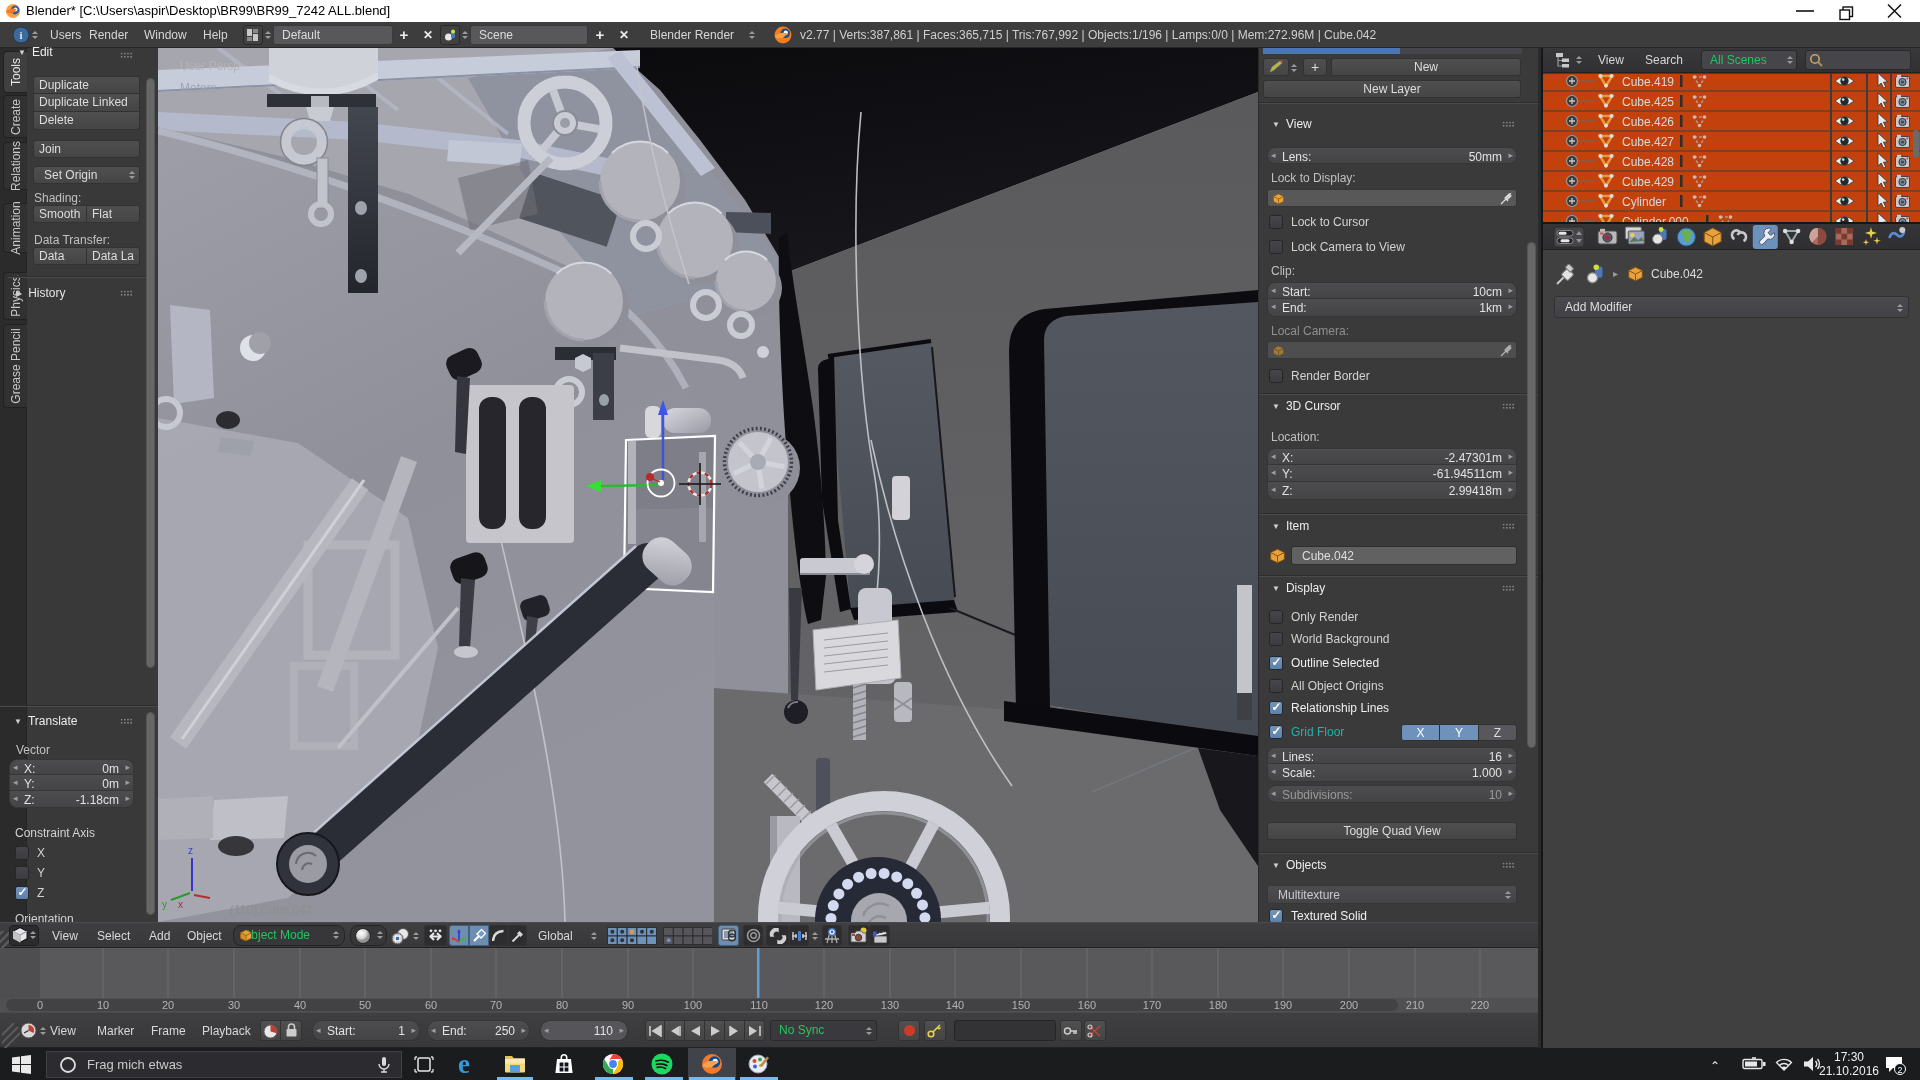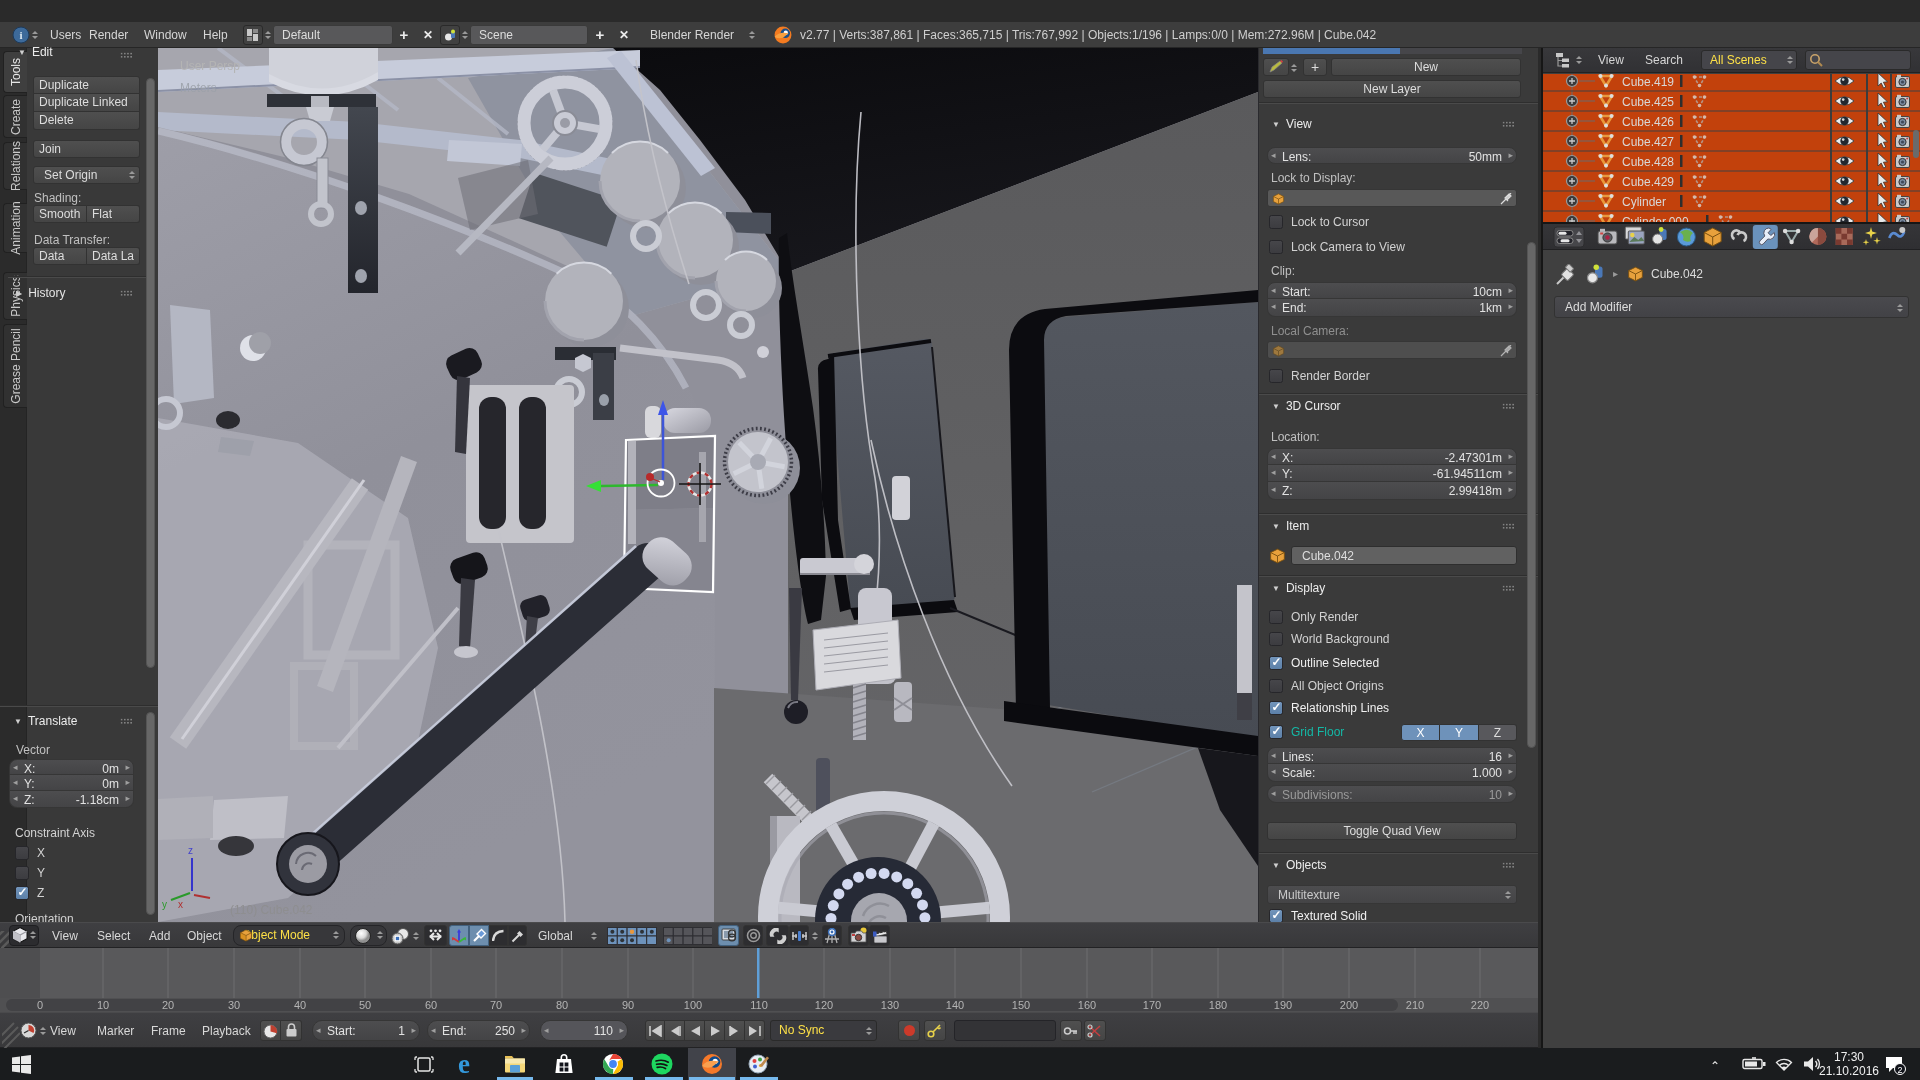--- a/index.html
+++ b/index.html
@@ -6,21 +6,21 @@
   html,body { width:1920px; height:1080px; overflow:hidden; background:#2a2a2a;
     font-family:"Liberation Sans", sans-serif; }
   .abs { position:absolute; }
   #stage { position:relative; width:1920px; height:1080px; }
   
   #titlebar { left:0; top:0; width:1920px; height:22px; background:#ffffff; color:#000; }
   #titlebar .t { position:absolute; left:26px; top:3px; font-size:13px; }
   
   #topbar { left:0; top:22px; width:1920px; height:26px; background:#3d3d3d; border-bottom:1px solid #262626; color:#d6d6d6; font-size:12px; }
   #topbar .menu { position:absolute; top:6px; }
-  .ddbox { position:absolute; top:3px; height:20px; background:#414141; border:1px solid #2a2a2a; border-radius:3px; color:#fde047; font-size:12px; line-height:18px; padding-left:8px; }
+  .ddbox { position:absolute; top:3px; height:20px; background:#414141; border:1px solid #2a2a2a; border-radius:3px; color:#22c55e; font-size:12px; line-height:18px; padding-left:8px; }
   .sqbtn { position:absolute; top:3px; height:20px; width:22px; background:#414141; border:1px solid #2a2a2a; border-radius:3px; color:#d9d9d9; text-align:center; line-height:18px; font-size:13px; }
   .spin { position:absolute; width:9px; height:20px; top:3px; }
   .spin:before { content:""; position:absolute; left:1px; top:3px; border:3.5px solid transparent; border-bottom-color:#9a9a9a; }
   .spin:after { content:""; position:absolute; left:1px; bottom:3px; border:3.5px solid transparent; border-top-color:#9a9a9a; }
   
   .hdr { position:absolute; color:#ececec; font-size:12px; }
   .hdr:before { content:"▼"; font-size:8px; margin-right:6px; position:relative; top:-1px; color:#cfcfcf; }
   .dots { position:absolute; width:13px; height:7px; background-image:radial-gradient(#8a8a8a 34%, transparent 36%); background-size:3.2px 3.2px; opacity:.9; }
   .btn { position:absolute; background:linear-gradient(#4f4f4f,#454545); border:1px solid #323232; border-radius:3px; color:#dddddd; font-size:12px; text-align:center; }
   .btn.tl { text-align:left; padding-left:5px; }
@@ -48,20 +48,35 @@
   .rhead .menu { position:absolute; top:6px; }
   
   #rcol { left:1541px; top:48px; width:379px; height:1000px; background:#3f3f3f; border-left:2px solid #161616; }
   
   #taskbar { left:0; top:1048px; width:1920px; height:32px; background:#1a1c1e; color:#dadada; }
 </style>
 </head>
 <body>
 <div id="stage">
 
+  <div class="abs" id="titlebar">
+    <svg class="abs" style="left:5px;top:3px" width="16" height="16" viewBox="0 0 16 16">
+      <circle cx="8" cy="8" r="7" fill="#ff9f3f"></circle>
+        <circle cx="10" cy="7" r="4.4" fill="#2a5caa"></circle>
+        <circle cx="10.5" cy="6.6" r="2" fill="#fff"></circle>
+      <path d="M1,9 Q5,4 12,6 L8,10 Q4,11 1,9Z" fill="#f47b20"></path>
+    </svg>
+    <div class="t">Blender* [C:\Users\aspir\Desktop\BR99\BR99_7242 ALL.blend]</div>
+    <svg class="abs" style="left:1780px;top:0" width="140" height="22">
+      <line x1="16" y1="11" x2="34" y2="11" stroke="#111" stroke-width="1.6"></line>
+      <rect x="63" y="7" width="9.5" height="9.5" fill="none" stroke="#111" stroke-width="1.4"></rect>
+      <rect x="60" y="10" width="9.5" height="9.5" fill="#fff" stroke="#111" stroke-width="1.4"></rect>
+      <path d="M108,4.5 L121,17.5 M108,17.5 L121,4.5" stroke="#111" stroke-width="1.5"></path>
+    </svg>
+  </div>
 
   <div class="abs" id="topbar">
     <svg class="abs" style="left:12px;top:4px" width="18" height="18" viewBox="0 0 18 18">
       <circle cx="9" cy="9" r="8" fill="#3d6a9a" stroke="#1d3a5a"></circle>
         <text x="9" y="13" font-size="11" font-weight="bold" fill="#dce8f2" text-anchor="middle" font-family="Liberation Serif">i</text>
     </svg>
     <div class="spin" style="left:31px"></div>
     <div class="menu" style="left:50px">Users</div>
     <div class="menu" style="left:89px">Render</div>
     <div class="menu" style="left:144px">Window</div>
@@ -1254,20 +1269,30 @@
         </svg>
       <div class="abs" style="left:108px;top:17px;color:#dcdcdc;font-size:12px">Cube.042</div>
       <div class="btn" style="left:11px;top:46px;width:355px;height:22px;line-height:21px;text-align:left;padding-left:10px;background:linear-gradient(#4a4a4e,#424246)">Add Modifier<span class="spin" style="right:3px;top:1px"></span></div>
     </div>
   </div>
 
   <div class="abs" id="taskbar">
     <svg class="abs" style="left:12px;top:7px" width="19" height="19" viewBox="0 0 19 19">
         <path d="M0,2.6 L8,1.5 V9 H0Z M9,1.35 L19,0 V9 H9Z M0,10 H8 V17.5 L0,16.4Z M9,10 H19 V19 L9,17.65Z" fill="#e9e9e9"></path>
       </svg>
+    <div class="abs" style="left:46px;top:3px;width:356px;height:27px;background:#2c2c30;border:1px solid #404045">
+      <svg class="abs" style="left:12px;top:4px" width="18" height="18">
+          <circle cx="9" cy="9" r="7" fill="none" stroke="#dedede" stroke-width="1.8"></circle>
+        </svg>
+      <div class="abs" style="left:40px;top:5px;font-size:13px;color:#c9c9c9">Frag mich etwas</div>
+      <svg class="abs" style="right:10px;top:4px" width="14" height="18" viewBox="0 0 14 18">
+          <rect x="5" y="1" width="4" height="9" rx="2" fill="#dadada"></rect>
+          <path d="M2,8 a5,5 0 0 0 10,0 M7,13 V16 M4,16 h6" stroke="#dadada" stroke-width="1.4" fill="none"></path>
+        </svg>
+    </div>
     <svg class="abs" style="left:414px;top:7px" width="20" height="19" viewBox="0 0 20 19">
         <rect x="4" y="3" width="12" height="13" rx="1.5" fill="none" stroke="#e6e6e6" stroke-width="1.5"></rect>
         <path d="M1,5 V3 a1,1 0 0 1 1,-1 h1 M19,5 V3 a1,1 0 0 0 -1,-1 h-1 M1,14 v2 a1,1 0 0 0 1,1 h1 M19,14 v2 a1,1 0 0 1 -1,1 h-1" stroke="#e6e6e6" stroke-width="1.3" fill="none"></path>
       </svg>
     <div class="abs" style="left:458px;top:1px;width:24px;height:28px;color:#3398dc;font-size:27px;font-weight:bold;font-family:'Liberation Serif', serif">e</div>
     <svg class="abs" style="left:504px;top:6px" width="22" height="20" viewBox="0 0 22 20">
         <path d="M1,2 h7 l2,2.5 h-9Z" fill="#e8c056"></path>
         <rect x="1" y="4.5" width="20" height="14" rx="1" fill="#f5d87a"></rect>
         <rect x="1" y="4.5" width="20" height="5" fill="#f8e9b0"></rect>
         <rect x="6" y="11" width="10" height="7.5" rx="0.8" fill="#5aa0d8"></rect>

